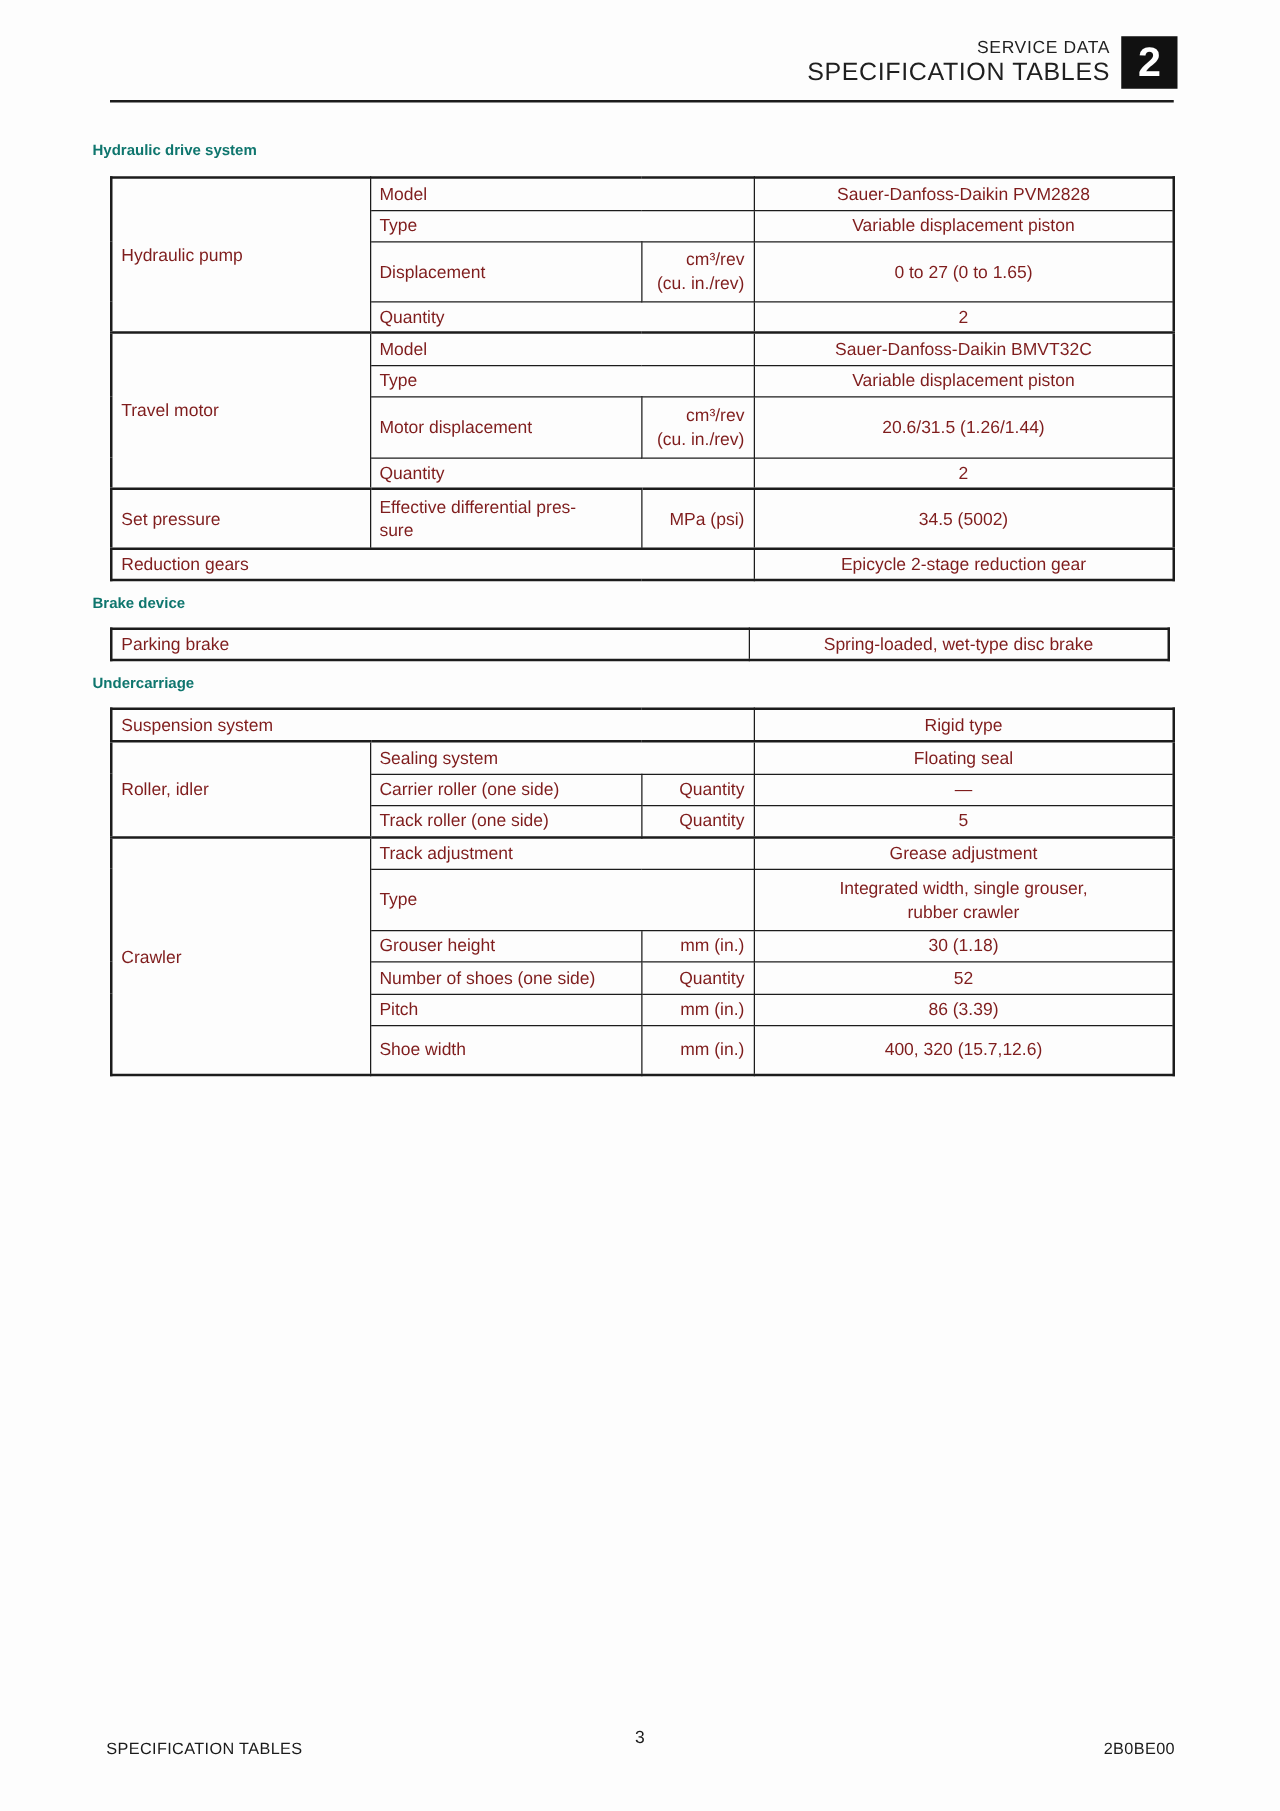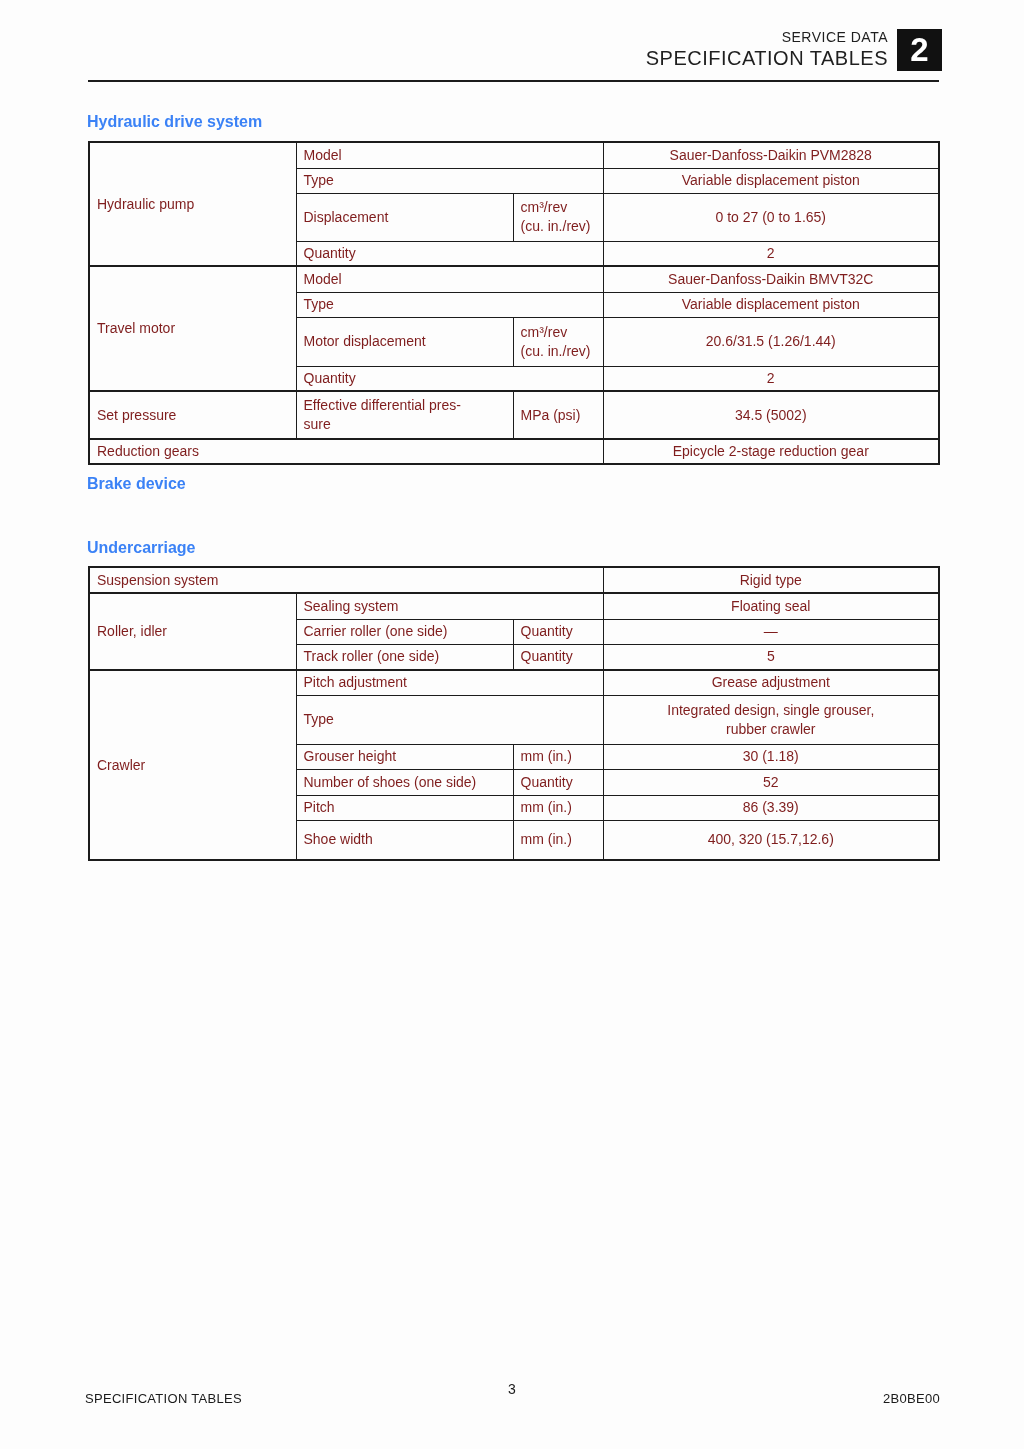--- a/index.html
+++ b/index.html
@@ -42,24 +42,24 @@
     position: absolute;
     left: 88px;
     top: 80px;
     width: 851px;
     height: 2px;
     background: #1c1c1c;
   }
   
   .section-title {
     position: absolute;
-    left: 87px;
-    font-size: 16px;
+    left: 74px;
+    font-size: 12px;
     font-weight: bold;
-    color: #3b82f6;
+    color: #0f766e;
     white-space: nowrap;
   }
   
   table.spec {
     position: absolute;
     left: 88px;
     border-collapse: collapse;
     table-layout: fixed;
     border: 2px solid #1c1c1c;
     background: #fdfdfd;
@@ -68,21 +68,21 @@
     border: 1px solid #1c1c1c;
     font-size: 14px;
     line-height: 19px;
     color: #7f1d1d;
     padding: 2px 7px;
     vertical-align: middle;
     overflow: hidden;
   }
   table.spec tr.sep td { border-top-width: 2px; }
   td.lbl  { text-align: left; white-space: pre-line; }
-  td.unit { text-align: left; padding: 2px 3px; white-space: pre-line; }
+  td.unit { text-align: right; padding: 2px 3px; white-space: pre-line; }
   td.val  { text-align: center; white-space: pre-line; }
   
   .footer-left {
     position: absolute;
     left: 85px;
     top: 1391px;
     font-size: 13px;
     letter-spacing: 0.3px;
   }
   .footer-page {
@@ -174,20 +174,32 @@
       </tr>
       <tr class="sep" style="height:25px">
         <td colspan="3" class="lbl">Reduction gears</td>
         <td class="val">Epicycle 2-stage reduction gear</td>
       </tr>
     </tbody>
   </table>
 
   <div class="section-title" style="top:475px">Brake device</div>
 
+  <table class="spec" style="top:502px; width:846px;">
+    <colgroup>
+        <col style="width:510px">
+        <col style="width:336px">
+      </colgroup>
+    <tbody>
+      <tr style="height:25px">
+        <td class="lbl">Parking brake</td>
+        <td class="val">Spring-loaded, wet-type disc brake</td>
+      </tr>
+    </tbody>
+  </table>
 
   <div class="section-title" style="top:539px">Undercarriage</div>
 
   <table class="spec" style="top:566px; width:850px;">
     <colgroup>
         <col style="width:207px">
         <col style="width:217px">
         <col style="width:90px">
         <col style="width:336px">
       </colgroup>
@@ -208,26 +220,26 @@
         <td class="val">—</td>
       </tr>
       <tr style="height:26px">
         <td class="lbl">Track roller (one side)</td>
         <td class="unit">Quantity</td>
         <td class="val">5</td>
       </tr>
 
       <tr class="sep" style="height:25px">
         <td rowspan="6" class="lbl">Crawler</td>
-        <td colspan="2" class="lbl">Pitch adjustment</td>
+        <td colspan="2" class="lbl">Track adjustment</td>
         <td class="val">Grease adjustment</td>
       </tr>
       <tr style="height:49px">
         <td colspan="2" class="lbl">Type</td>
-        <td class="val">Integrated design, single grouser,
+        <td class="val">Integrated width, single grouser,
 rubber crawler</td>
       </tr>
       <tr style="height:25px">
         <td class="lbl">Grouser height</td>
         <td class="unit">mm (in.)</td>
         <td class="val">30 (1.18)</td>
       </tr>
       <tr style="height:26px">
         <td class="lbl">Number of shoes (one side)</td>
         <td class="unit">Quantity</td>

